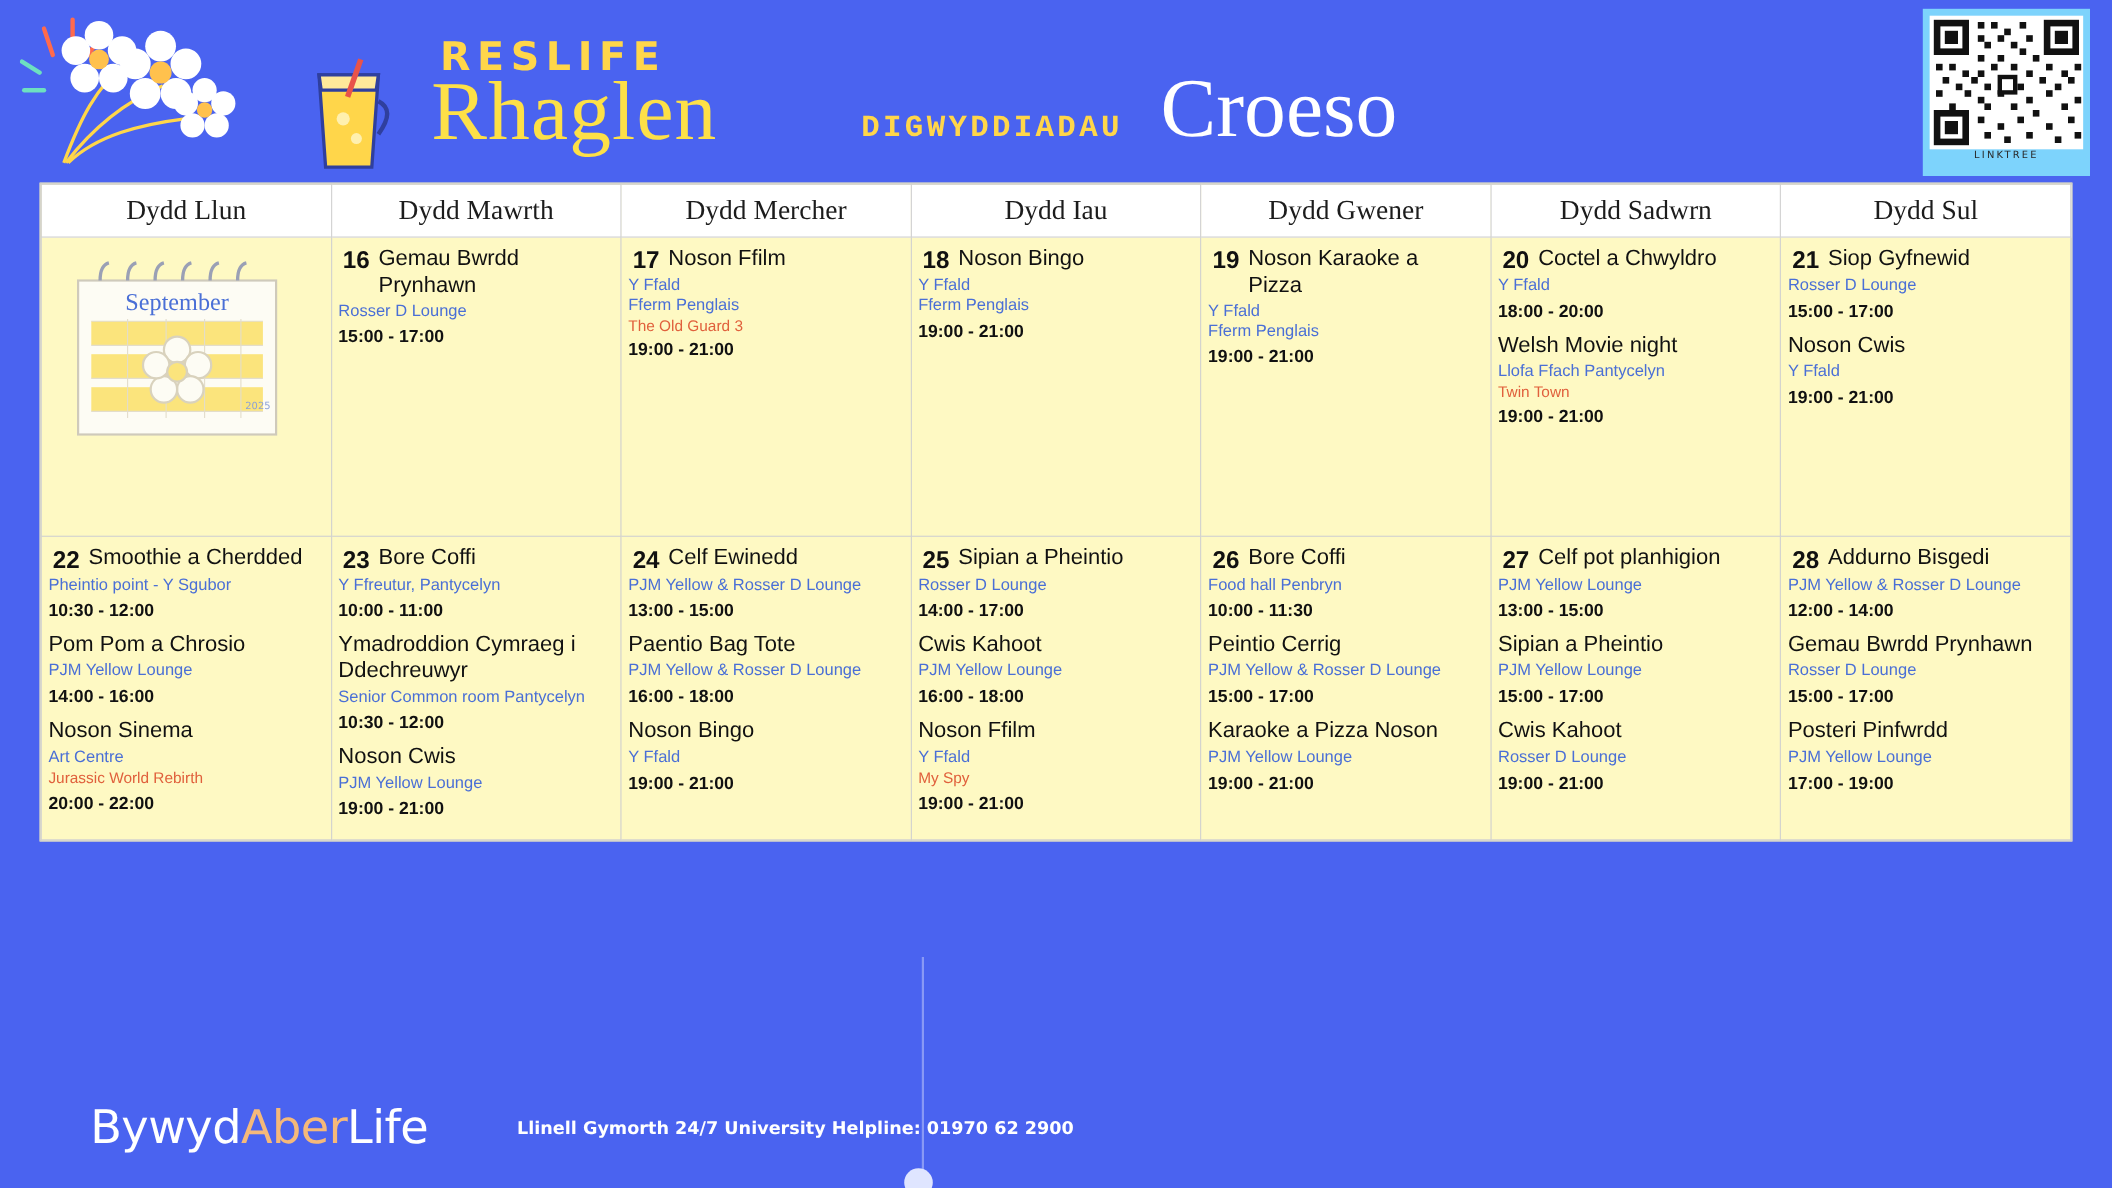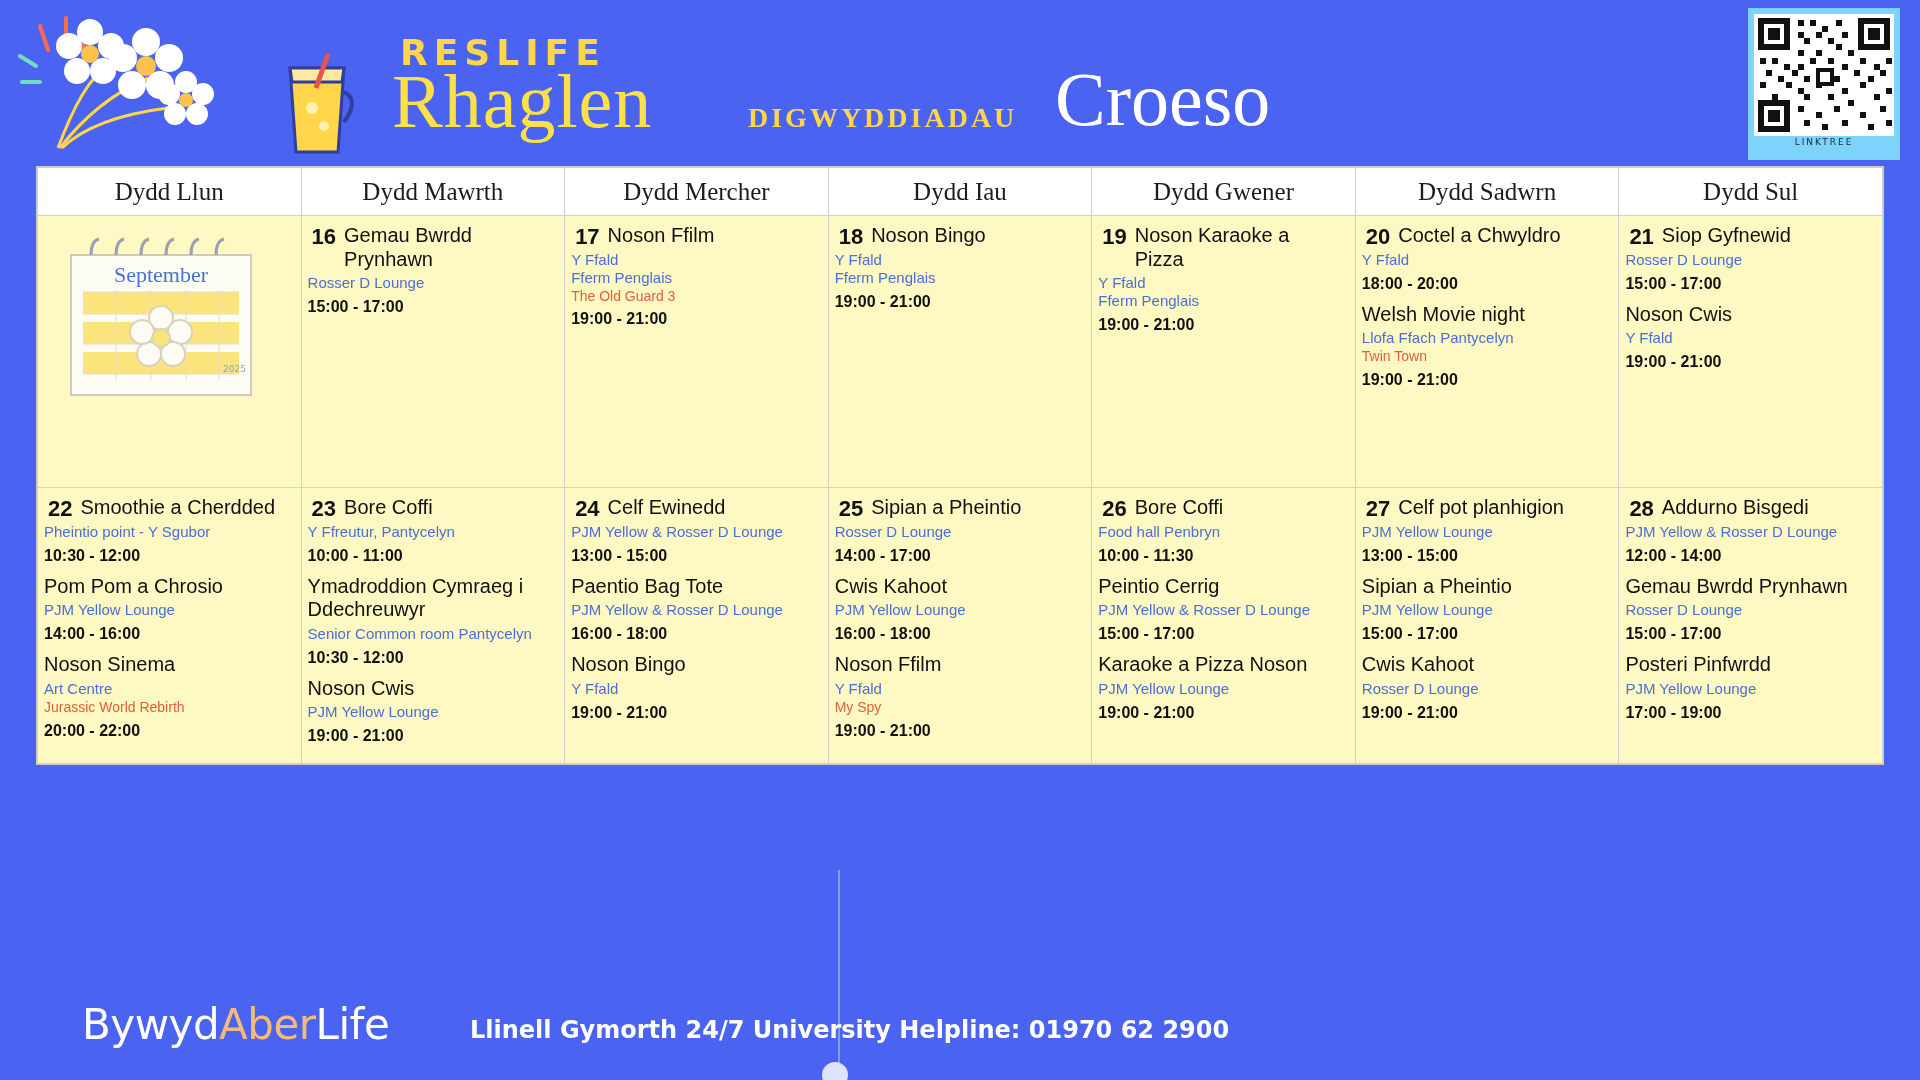--- a/index.html
+++ b/index.html
@@ -36,22 +36,22 @@
     color: #ffd64a;
   }
   .rhaglen {
     position: absolute; left: 2px; top: 48px;
     font-family: "Liberation Serif", serif;
     font-size: 76px;
     color: #fde047;
     letter-spacing: 1px;
   }
   .digwyddiadau {
-    position: absolute; left: 358px; top: 92px;
-    font-family: Liberation Serif, serif;
+    position: absolute; left: 393px; top: 92px;
+    font-family: Liberation Mono, monospace;
     font-weight: bold;
     font-size: 28px;
     letter-spacing: 3px;
     color: #ffd64a;
   }
   .croeso {
     position: absolute; left: 665px; top: 46px;
     font-family: "Liberation Serif", serif;
     font-size: 76px;
     color: #ffffff;
@@ -153,21 +153,21 @@
     font-weight: normal;
     font-size: 42px;
     letter-spacing: -0.5px;
   }
   .brand .w { color: #ffffff; }
   .brand .o { color: #f5b97a; }
   .helpline {
     position: absolute; left: 470px; top: 26px;
     font-family: "DejaVu Sans", sans-serif;
     font-weight: bold;
-    font-size: 24px;
+    font-size: 16px;
     color: #ffffff;
   }
   .footer-dot {
     position: absolute; left: 822px; bottom: -8px;
     width: 26px; height: 26px; border-radius: 50%;
     background: #dfe5ff;
   }
   .footer-line {
     position: absolute; left: 838px; bottom: 0; top: -120px;
     width: 2px; background: rgba(255,255,255,0.35);

